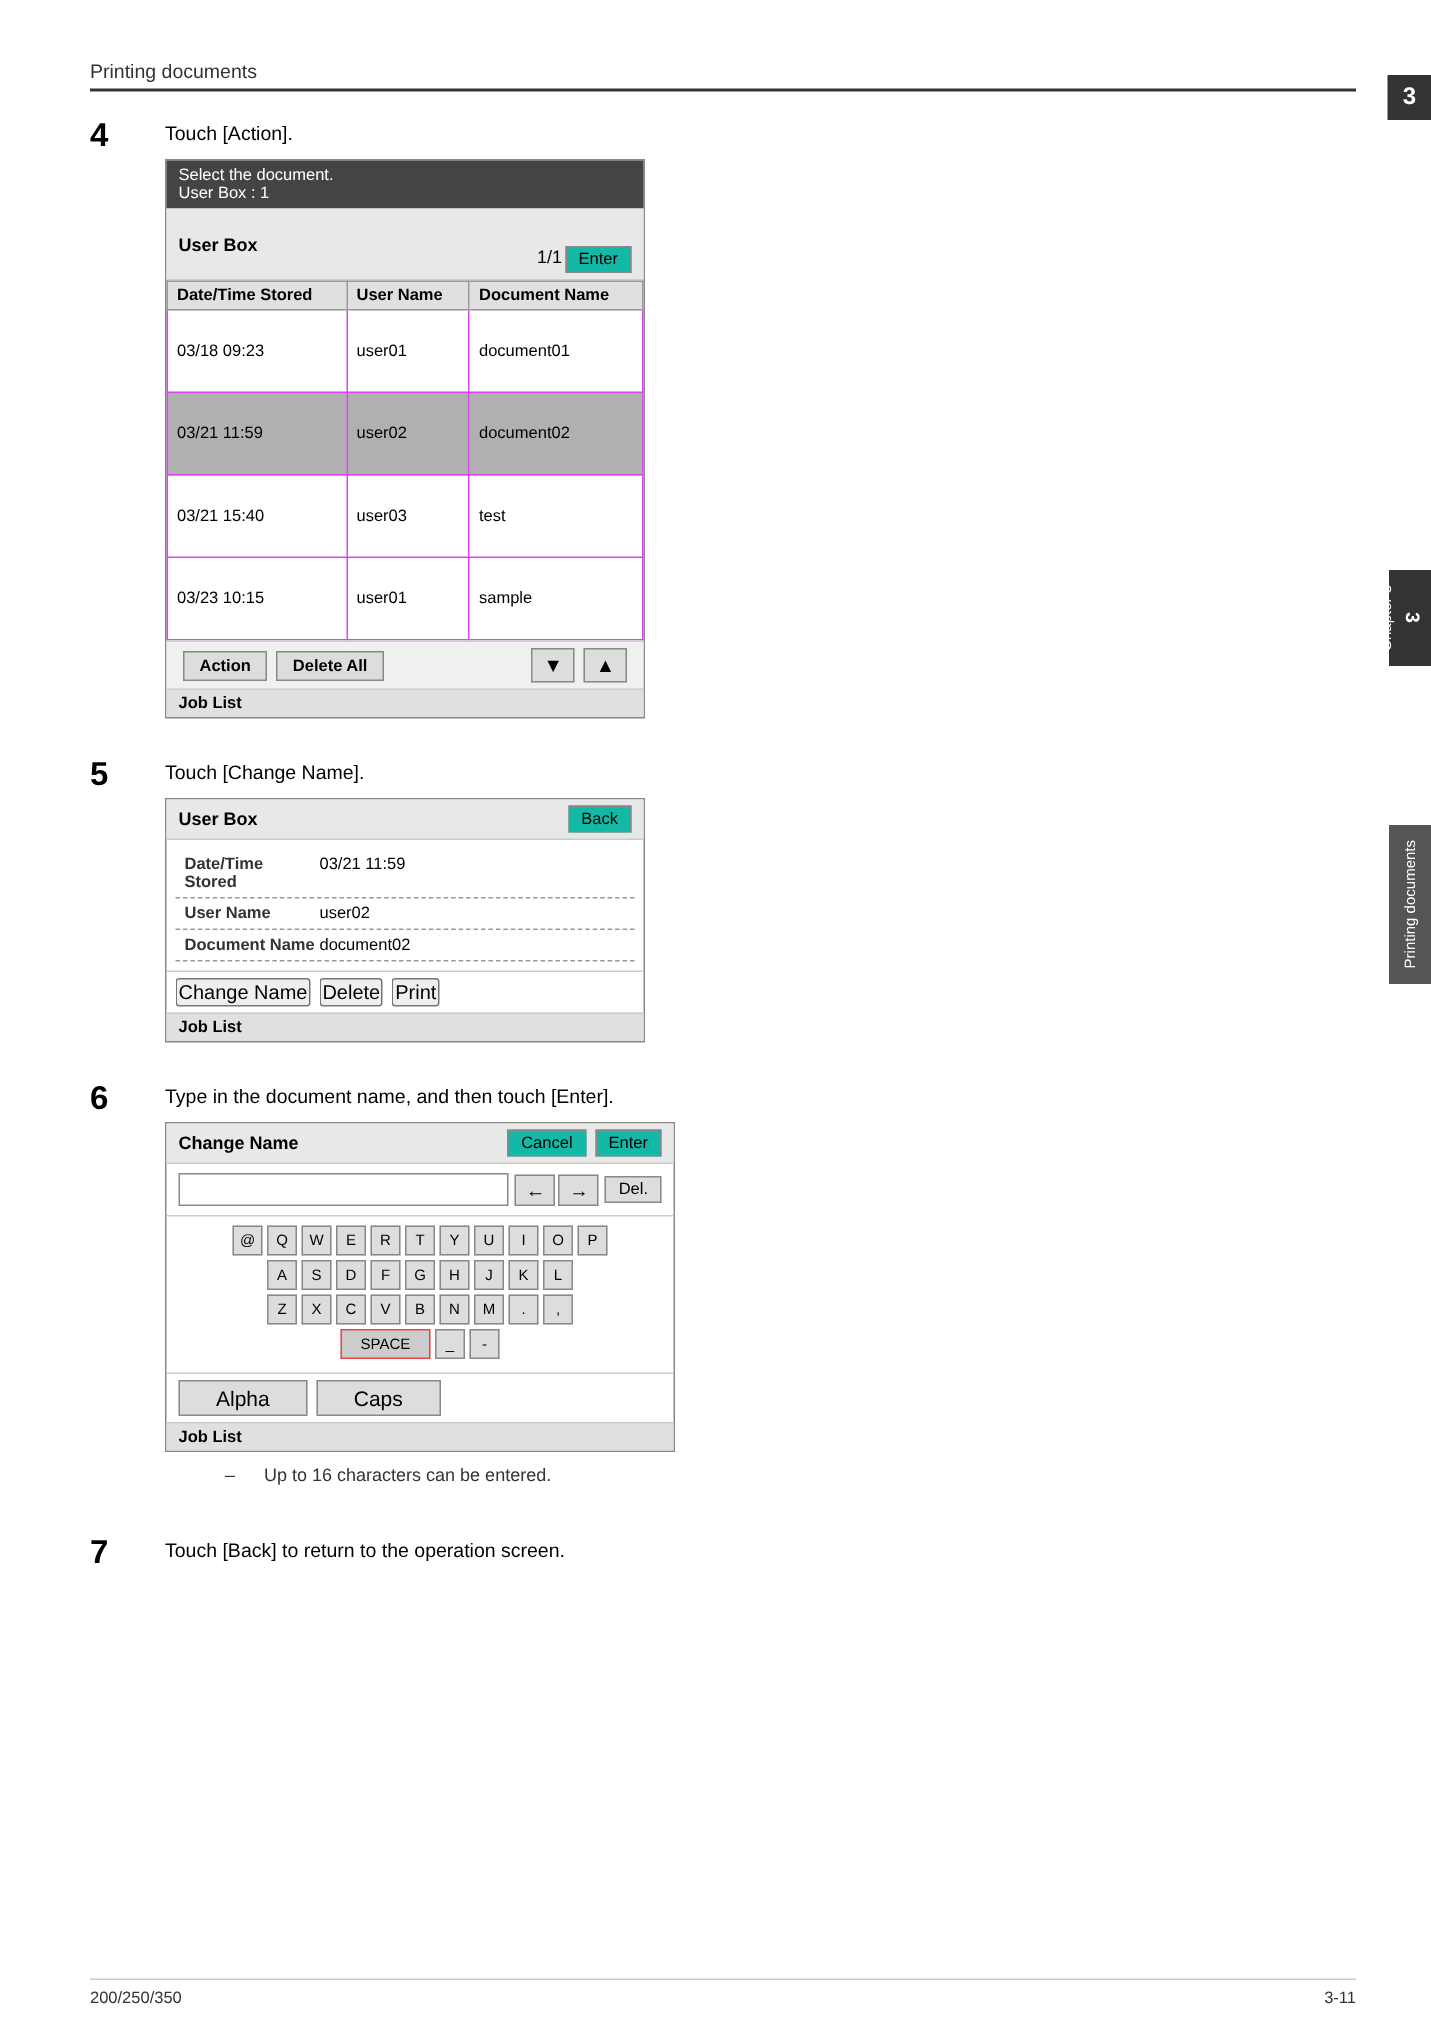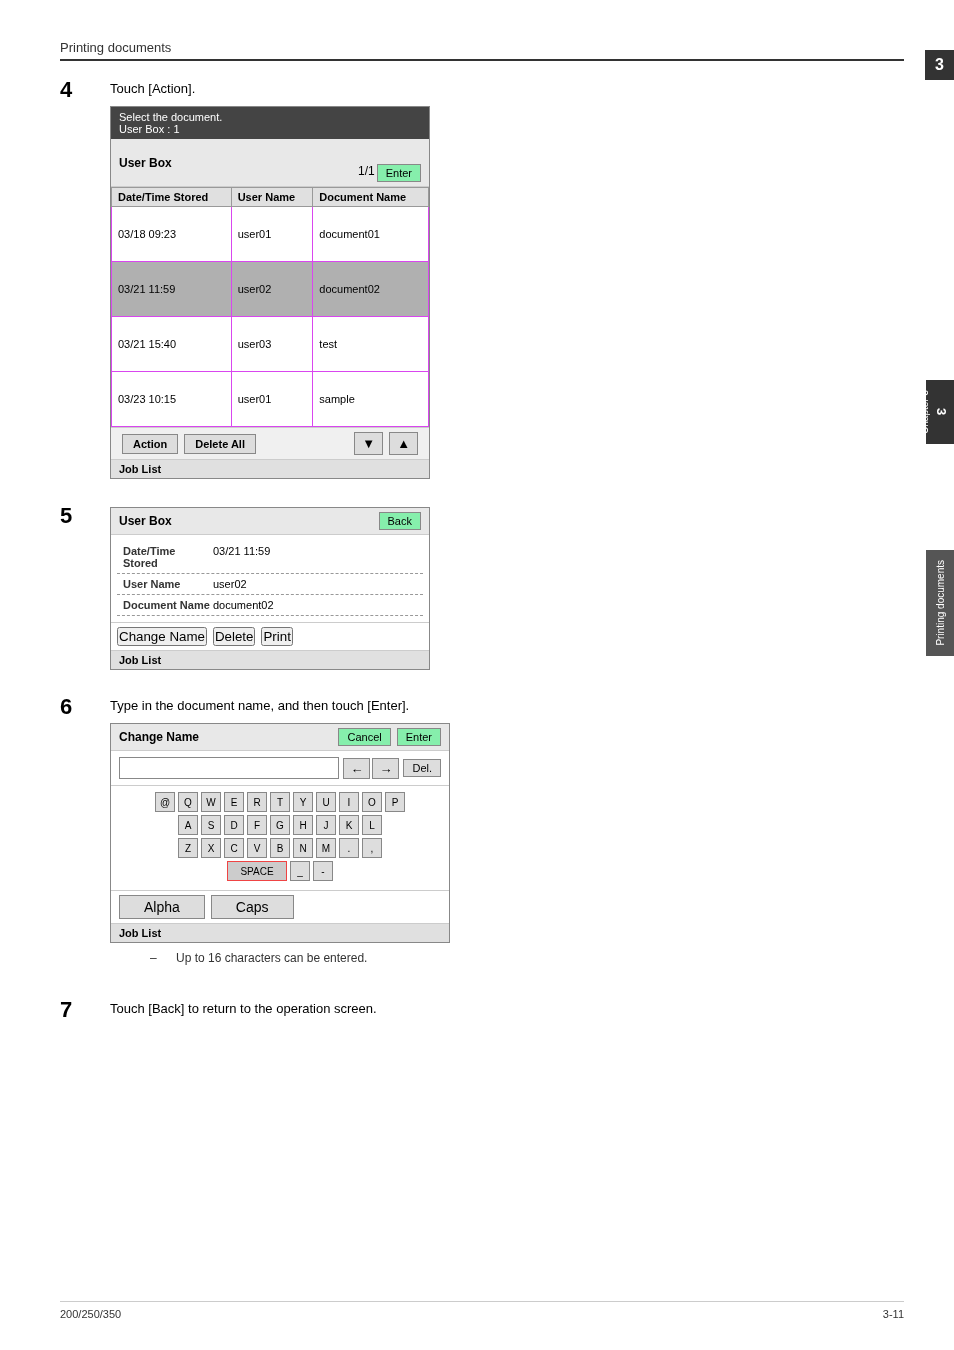--- a/index.html
+++ b/index.html
@@ -140,21 +140,21 @@
     }
     .screen-header-right {
       display: flex;
       gap: 2px;
       font-size: 12px;
       margin-top: 21px;
     }
 
     .screen-btn {
       border: 1px solid #888;
-      background: #86efac;
+      background: #14b8a6;
       padding: 2px 8px;
       font-size: 11px;
       cursor: pointer;
     }
 
     
     .doc-table {
       width: 100%;
       border-collapse: collapse;
       font-size: 11px;
@@ -354,21 +354,21 @@
       font-size: 12px;
       color: #333;
     }
     .note-dash {
       min-width: 16px;
     }
 
     
     .page-footer {
       position: absolute;
-      bottom: 30px;
+      bottom: 12px;
       left: 60px;
       right: 50px;
       display: flex;
       justify-content: space-between;
       border-top: 1px solid #ccc;
       padding-top: 6px;
       font-size: 11px;
       color: #333;
     }
   </style>
@@ -455,20 +455,21 @@
         <div class="job-list-bar">Job List</div>
       </div>
     </div>
   </div>
 
   <div class="step">
     <div class="step-number">
       <span>5</span>
     </div>
     <div class="step-content">
+      <div class="step-instruction">Touch [Change Name].</div>
 
       <div class="operation-panel">
         <div class="screen-header">
           <span class="screen-header-title">User Box</span>
           <button class="screen-btn">Back</button>
         </div>
         <div class="operation-info">
           <div class="operation-row">
             <span class="operation-row-label">Date/Time Stored</span>
             <span class="operation-row-value">03/21  11:59</span>

